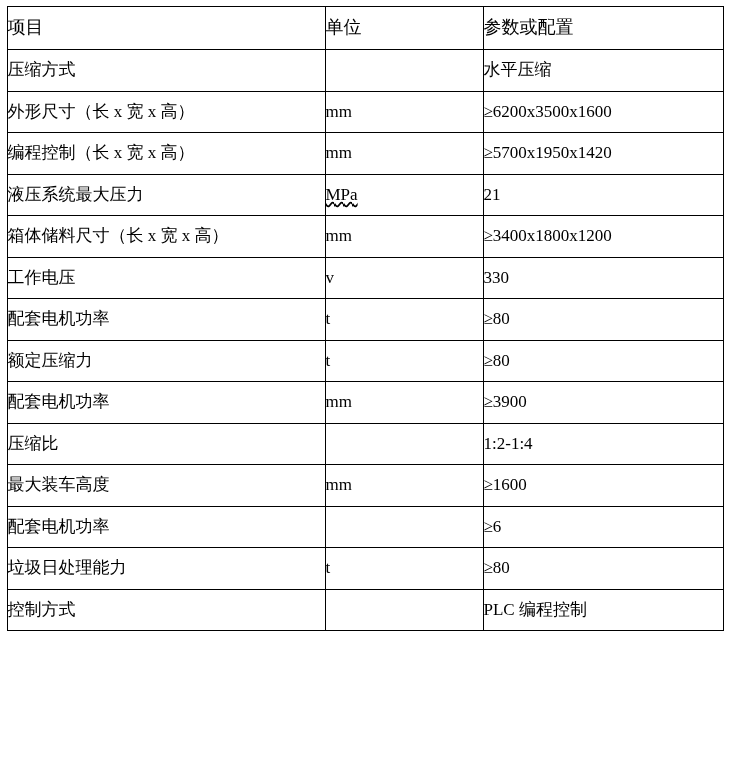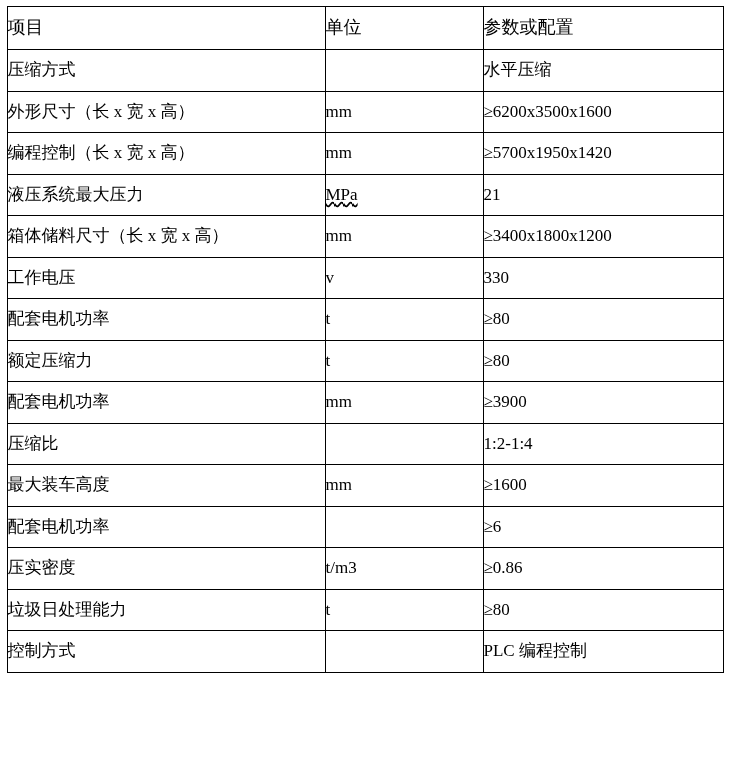--- a/index.html
+++ b/index.html
@@ -117,25 +117,20 @@
         <td>最大装车高度</td>
         <td>mm</td>
         <td>≥1600</td>
       </tr>
       <tr>
         <td>配套电机功率</td>
         <td></td>
         <td>≥6</td>
       </tr>
       <tr>
-        <td>压实密度</td>
-        <td>t/m3</td>
-        <td>≥0.86</td>
-      </tr>
-      <tr>
         <td>垃圾日处理能力</td>
         <td>t</td>
         <td>≥80</td>
       </tr>
       <tr>
         <td>控制方式</td>
         <td></td>
         <td>PLC 编程控制</td>
       </tr>
     </tbody>

